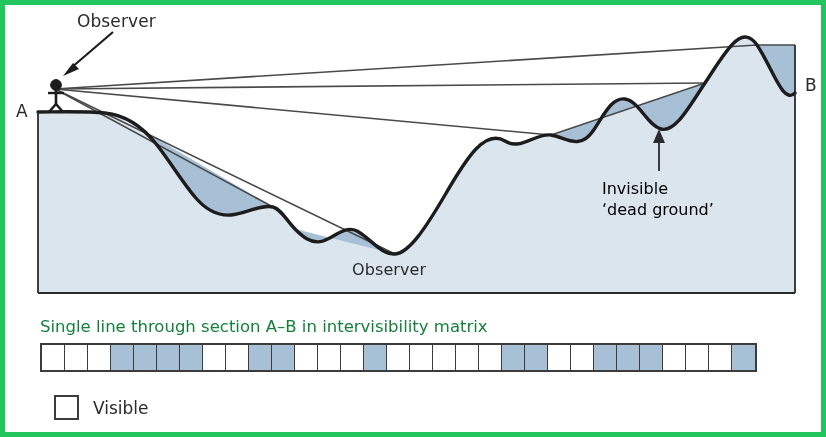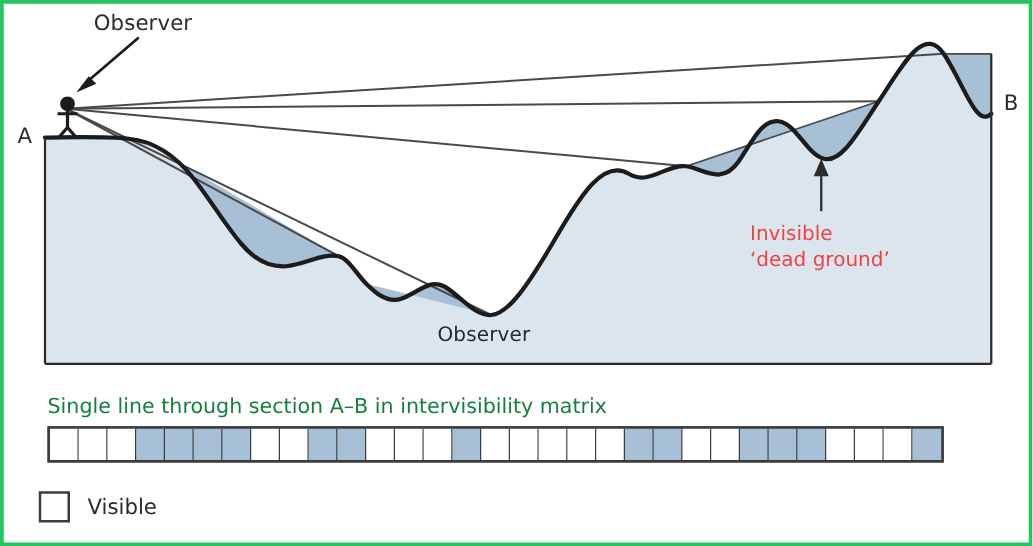--- a/index.html
+++ b/index.html
@@ -5,21 +5,21 @@
   html, body {
     margin: 0;
     padding: 0;
     background: #ffffff;
   }
   #figure {
     position: relative;
     width: 826px;
     height: 437px;
     background: #ffffff;
-    border: 3px solid #22c55e;
+    border: 5px solid #22c55e;
     box-sizing: border-box;
     font-family: "DejaVu Sans", "Liberation Sans", sans-serif;
     overflow: hidden;
   }
   #terrain-svg {
     position: absolute;
     left: 0;
     top: 0;
   }
   .fig-label {
@@ -30,21 +30,21 @@
     white-space: pre;
   }
   #observer-label { left: 72px;  top: 6px;   font-size: 17px; }
   #label-a        { left: 11px;  top: 96px;  font-size: 17px; }
   #label-b        { left: 800px; top: 70px;  font-size: 17px; }
   #label-section  { left: 347px; top: 255px; font-size: 16px; }
   #dead-ground-label {
     position: absolute;
     left: 597px;
     top: 173px;
-    color: #ef4444;
+    color: #000000;
     font-size: 16px;
     line-height: 21px;
     text-align: left;
     white-space: pre-line;
   }
   #matrix-caption {
     position: absolute;
     left: 35px;
     top: 312px;
     color: #15803d;
@@ -66,21 +66,21 @@
     height: 25px;
     border-right: 1.5px solid #3c3c3c;
     box-sizing: border-box;
   }
   .matrix-cell:last-child { border-right: none; }
   .cell-visible     { background: #ffffff; }
   .cell-not-visible { background: #a8c0d6; }
 
   #legend {
     position: absolute;
-    left: 28px;
+    left: 49px;
     top: 390px;
     display: flex;
     align-items: center;
   }
   .legend-entry {
     display: flex;
     align-items: center;
   }
   .legend-entry + .legend-entry { margin-left: 70px; }
   .legend-swatch {

